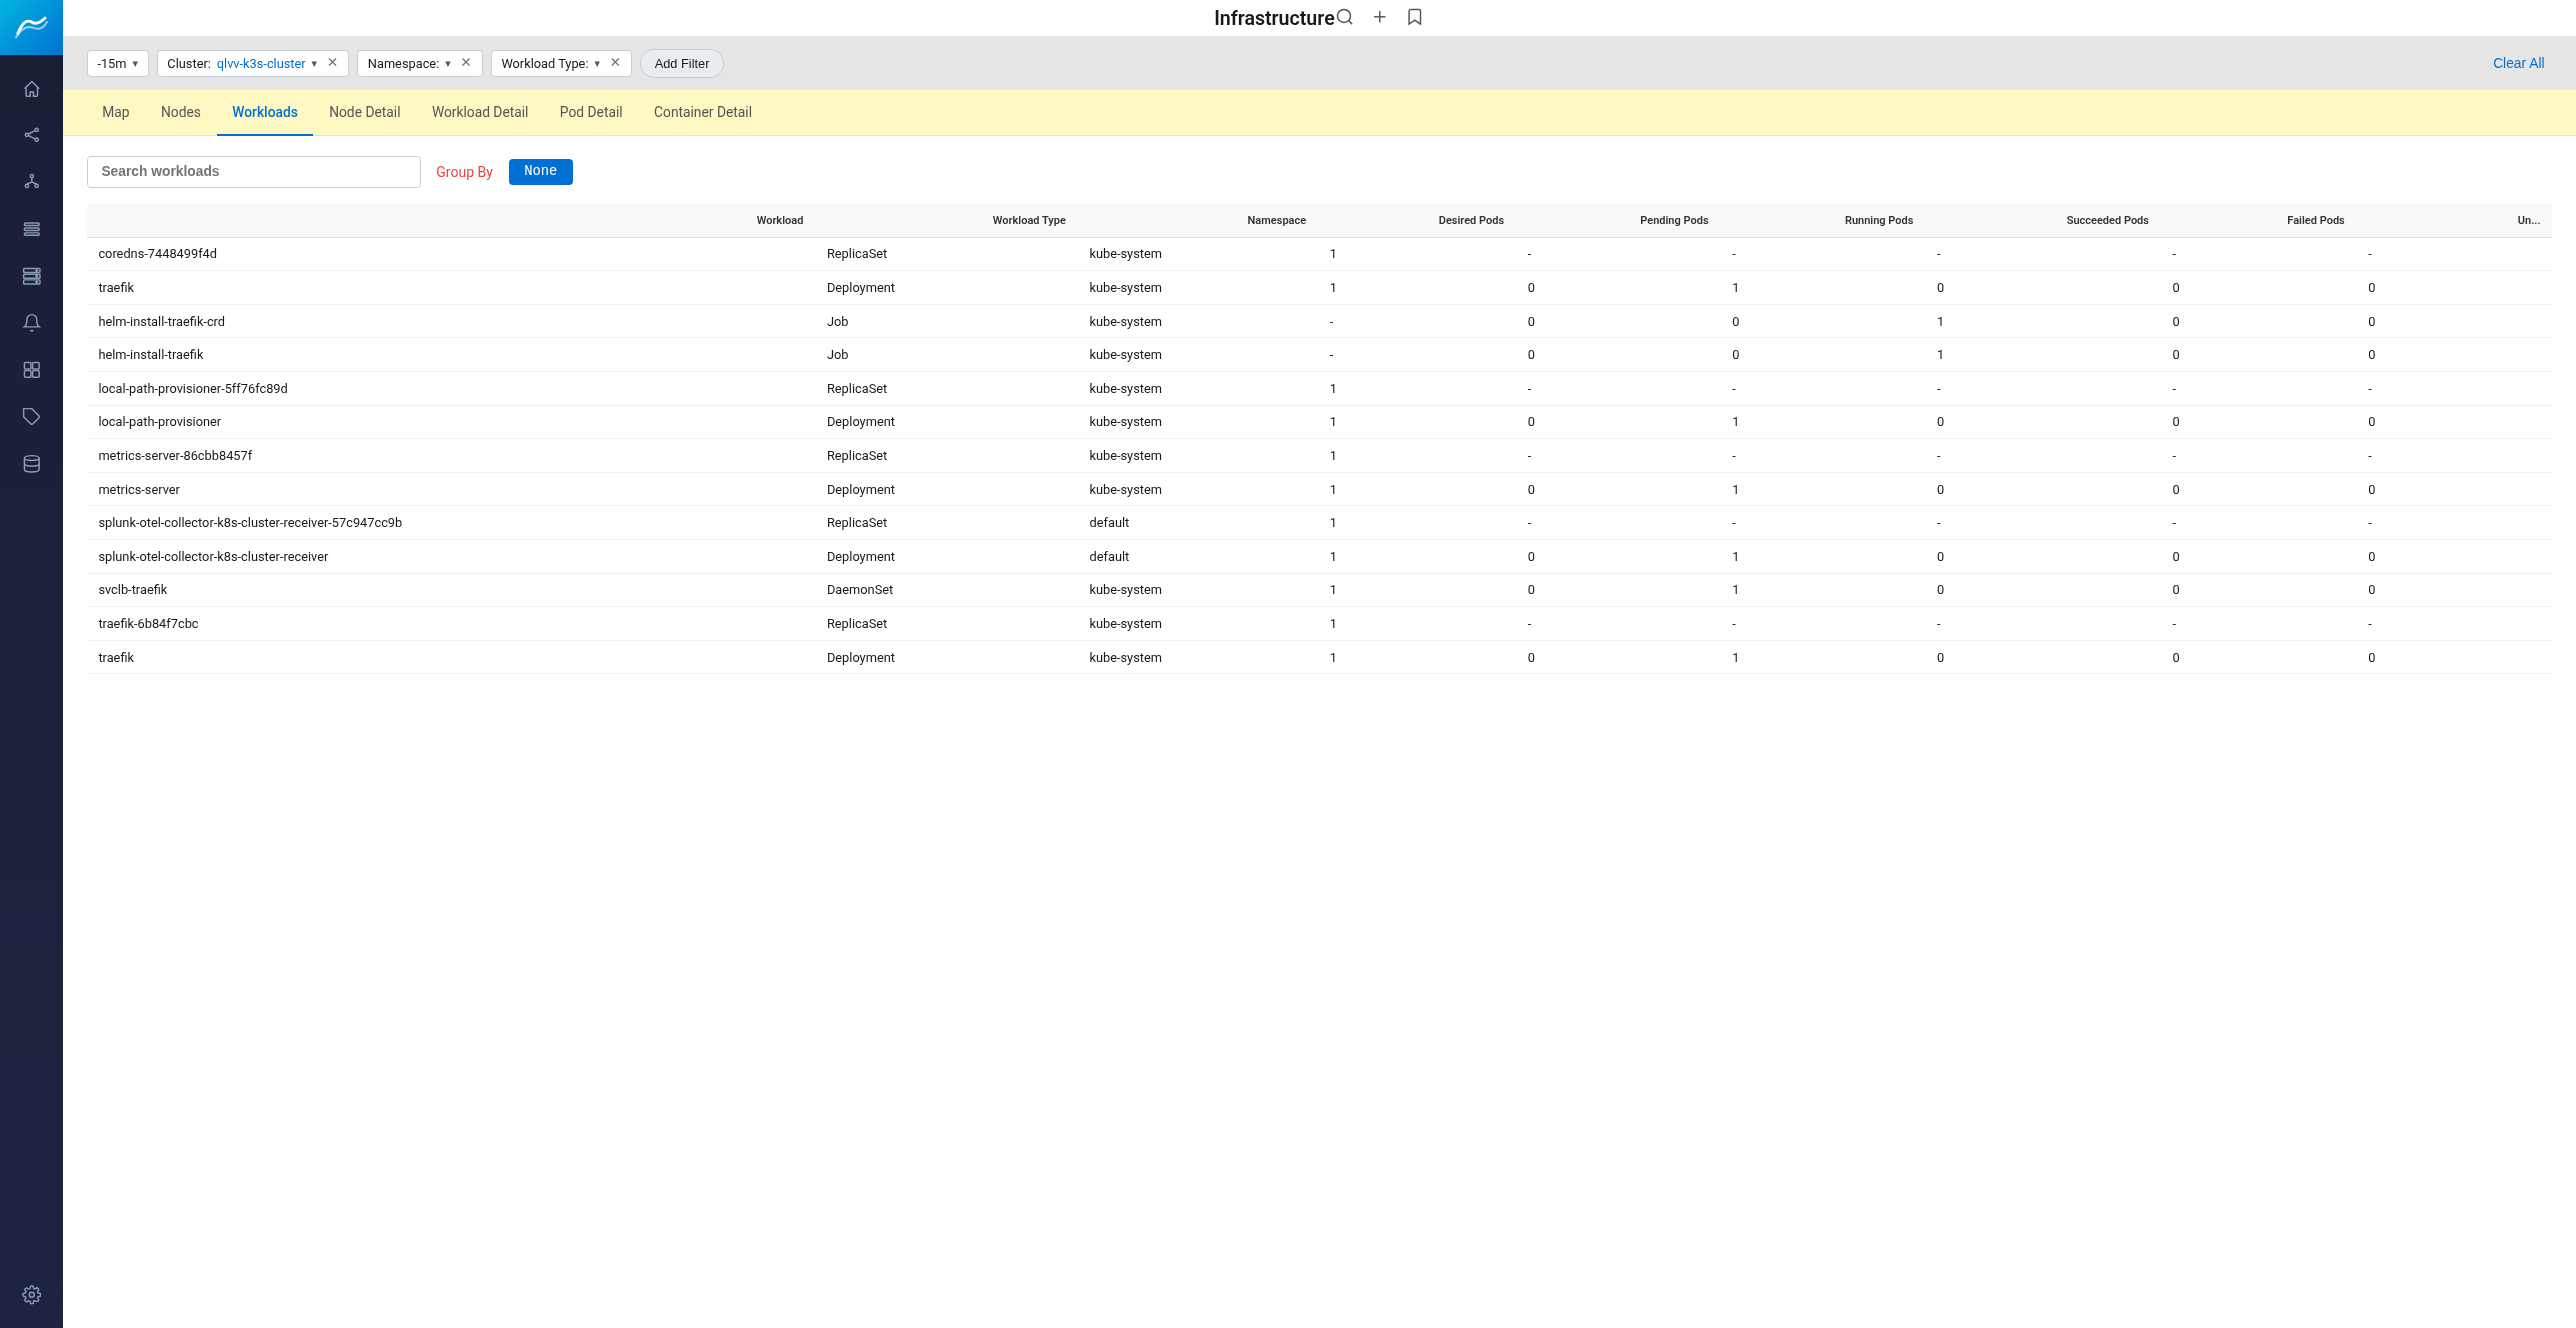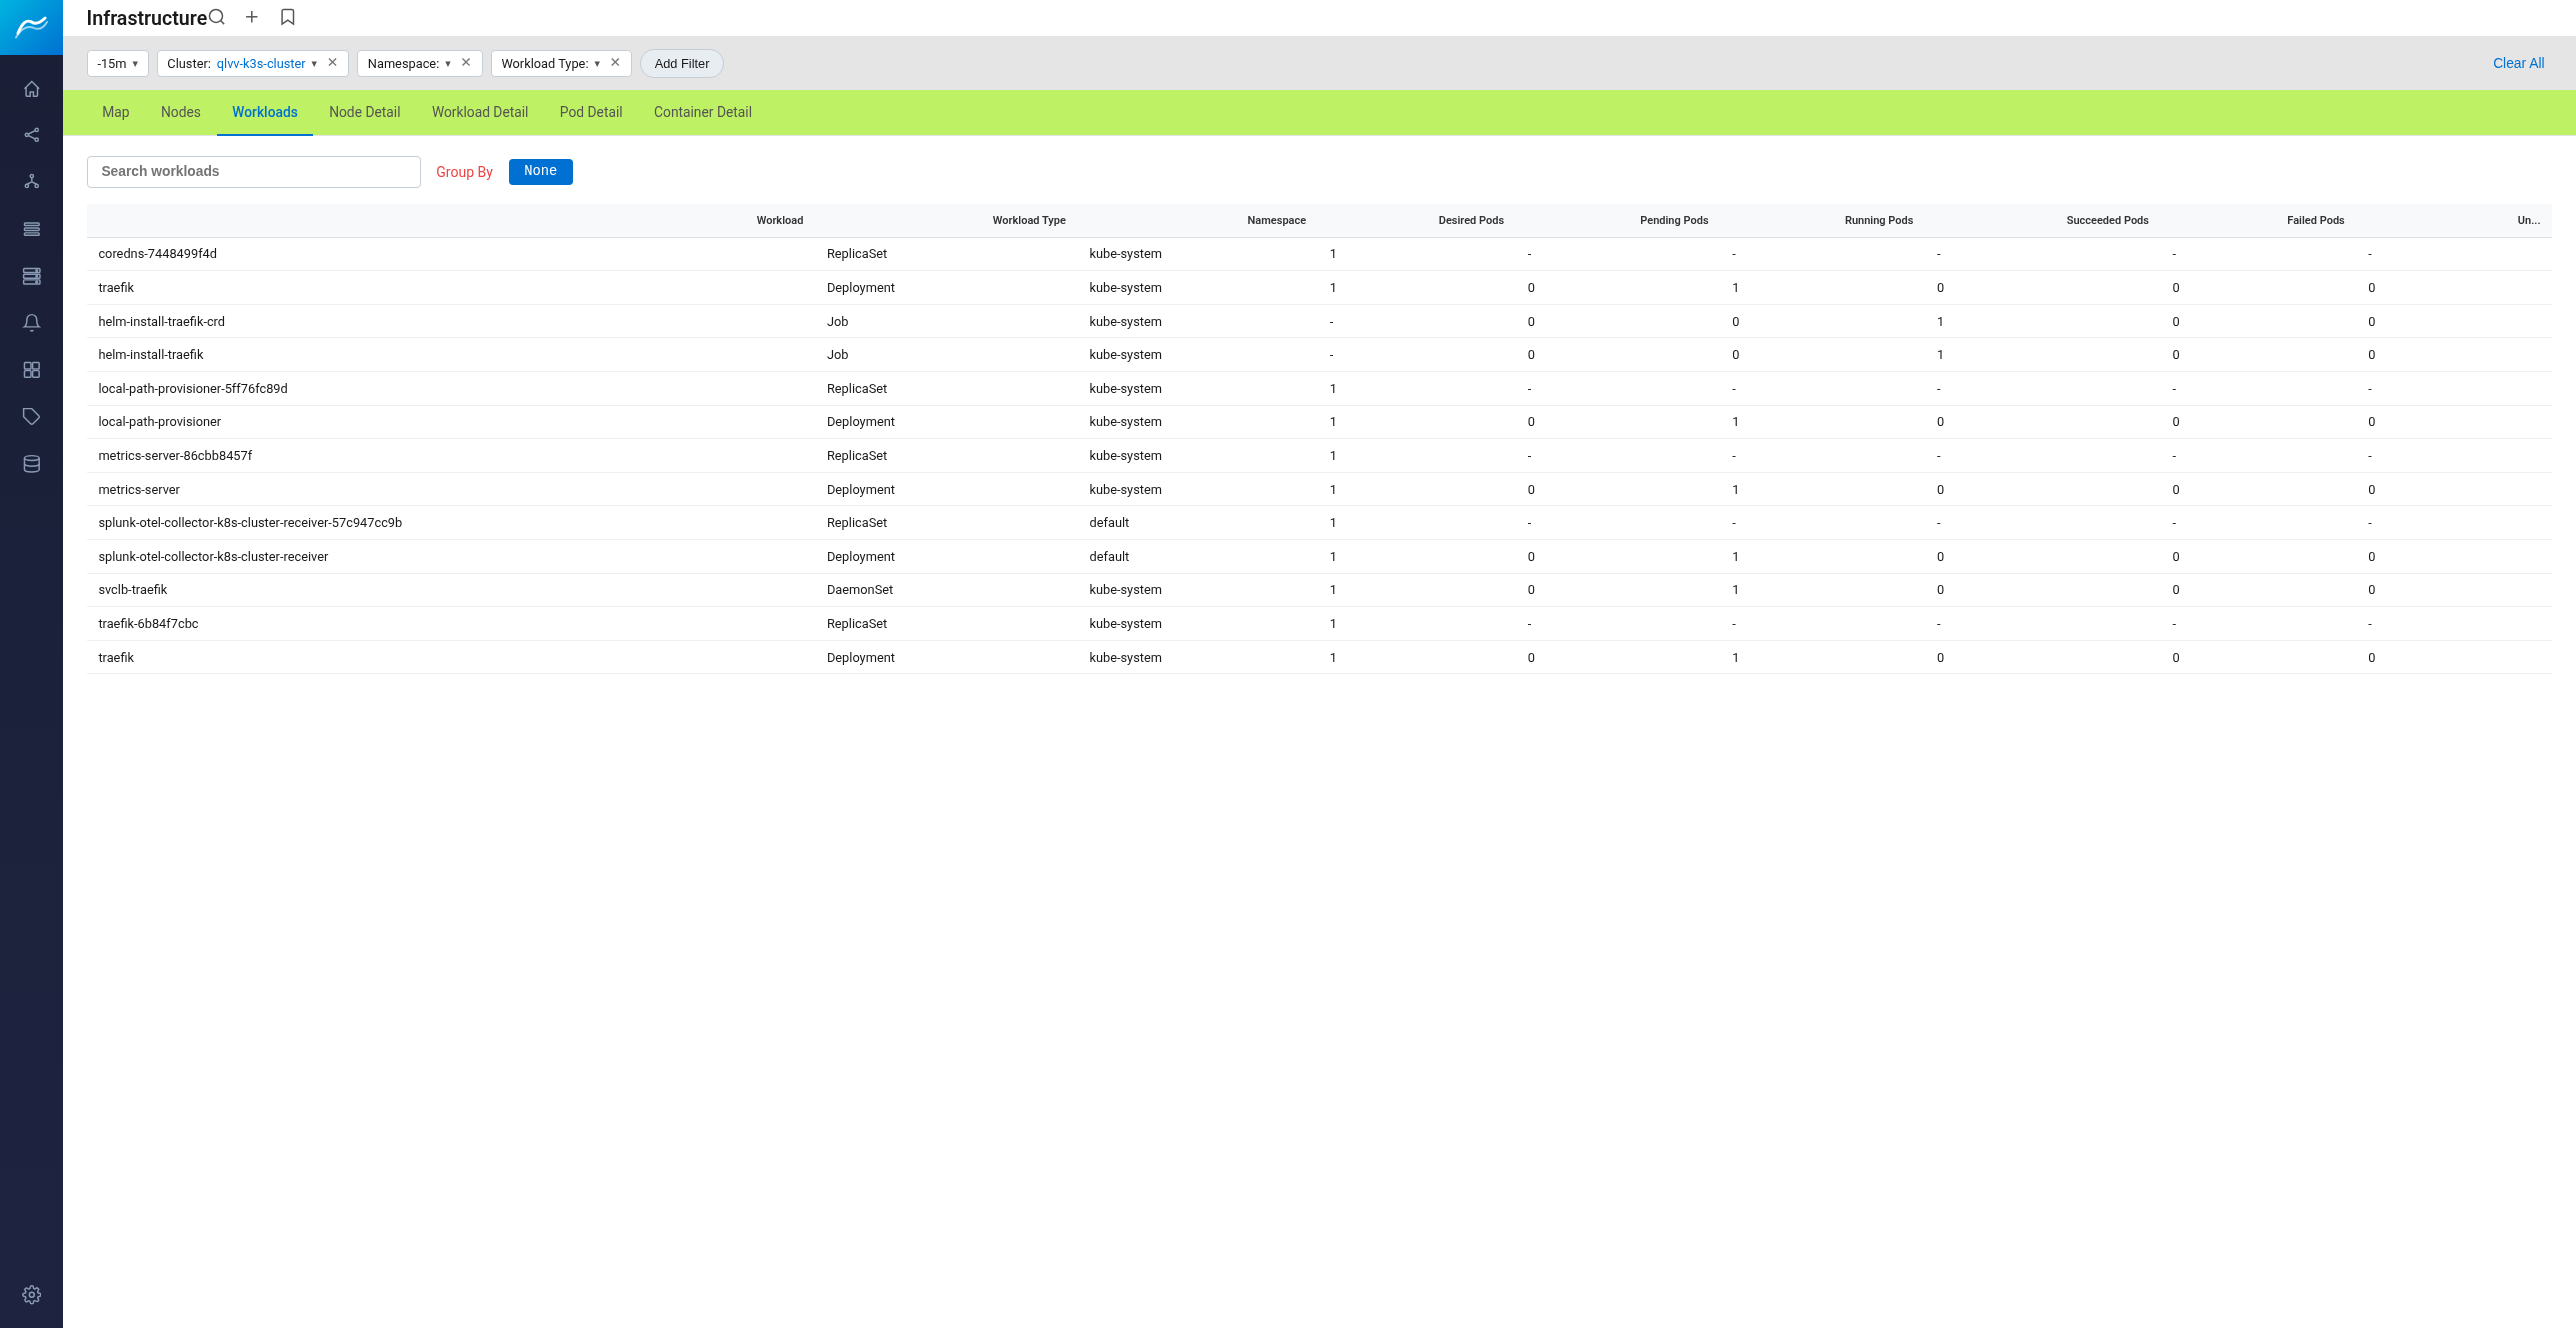--- a/index.html
+++ b/index.html
@@ -56,21 +56,21 @@
       display: flex;
       flex-direction: column;
       overflow: hidden;
       background: #fff;
     }
 
     
     .top-header {
       display: flex;
       align-items: center;
-      justify-content: flex-start;
+      justify-content: center;
       padding: 0 23.6px;
       height: 37px;
       border-bottom: 1px solid #e0e4e8;
       background: #fff;
       flex-shrink: 0;
     }
     .top-header-title {
       font-size: 19.6px;
       font-weight: 600;
       color: #1a1a1a;
@@ -132,21 +132,21 @@
       border: none;
       padding: 3.9px 7.9px;
     }
 
     
     .tabs-bar {
       display: flex;
       align-items: center;
       padding: 0 23.6px;
       border-bottom: 1px solid #e0e4e8;
-      background: #bef264;
+      background: #fef9c3;
       flex-shrink: 0;
     }
     .tab {
       padding: 13.8px 15.7px;
       font-size: 13.8px;
       cursor: pointer;
       color: #555;
       border-bottom: 2px solid transparent;
       margin-bottom: -1px;
     }

